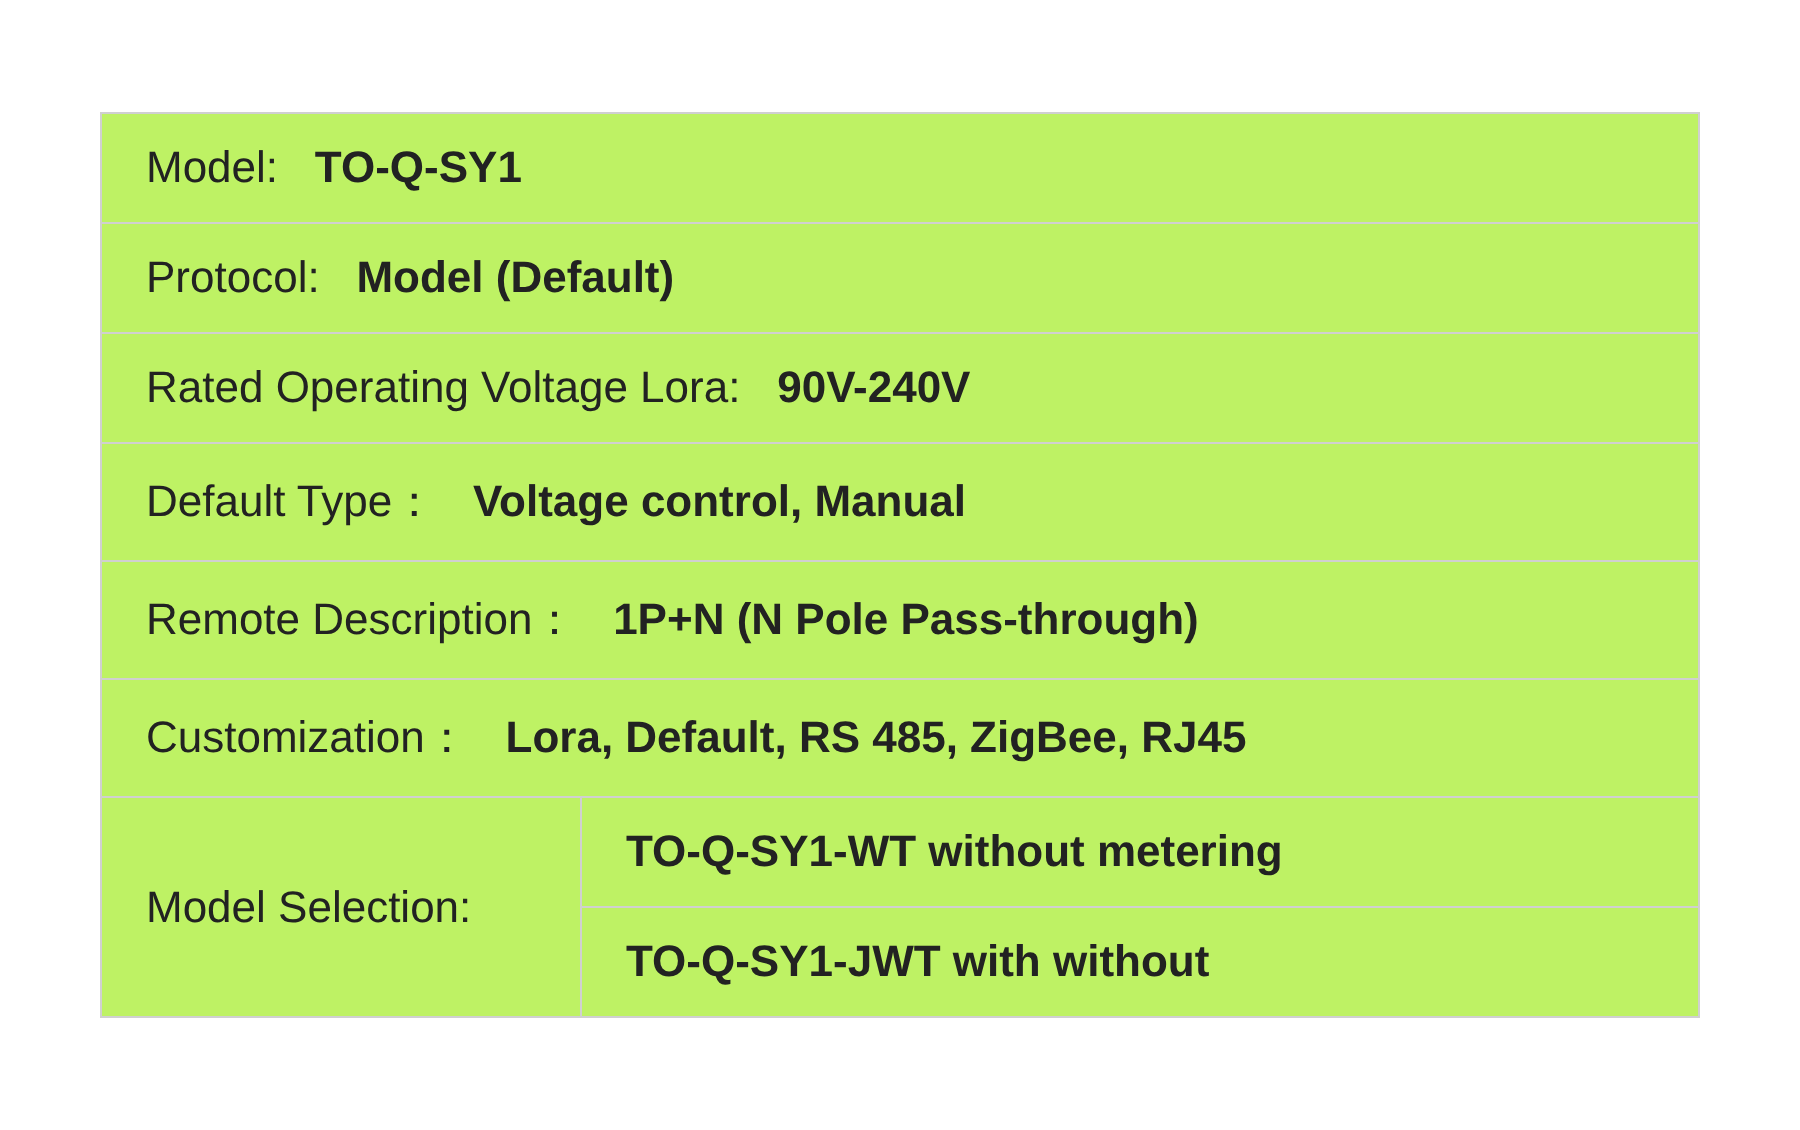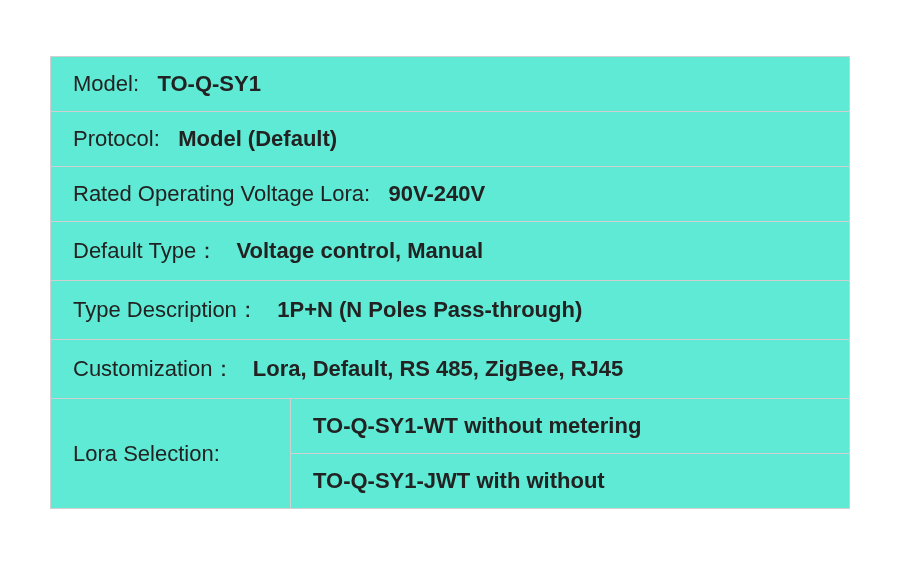--- a/index.html
+++ b/index.html
@@ -12,21 +12,21 @@
       height: 565px;
       background: #ffffff;
       font-family: Arial, Helvetica, sans-serif;
       display: flex;
       align-items: center;
       justify-content: center;
     }
     .spec-table {
       width: 800px;
       border-collapse: collapse;
-      background: #5eead4;
+      background: #bef264;
     }
     .spec-table td {
       border: 1px solid #d0d0d0;
       padding: 14px 22px;
       font-size: 22px;
       color: #222222;
       vertical-align: middle;
     }
     .label {
       font-weight: 400;
@@ -66,35 +66,35 @@
   </tr>
   <tr>
     <td colspan="2">
       <span class="label">Default Type：</span>
       <span>&nbsp;</span>
       <span class="value">Voltage control, Manual</span>
     </td>
   </tr>
   <tr>
     <td colspan="2">
-      <span class="label">Type Description：</span>
+      <span class="label">Remote Description：</span>
       <span>&nbsp;</span>
-      <span class="value">1P+N (N Poles Pass-through)</span>
+      <span class="value">1P+N (N Pole Pass-through)</span>
     </td>
   </tr>
   <tr>
     <td colspan="2">
       <span class="label">Customization：</span>
       <span>&nbsp;</span>
       <span class="value">Lora, Default, RS 485, ZigBee, RJ45</span>
     </td>
   </tr>
   <tr>
     <td rowspan="2" class="model-selection-label">
-      <span class="label">Lora Selection:</span>
+      <span class="label">Model Selection:</span>
     </td>
     <td>
       <span class="value">TO-Q-SY1-WT without metering</span>
     </td>
   </tr>
   <tr>
     <td>
       <span class="value">TO-Q-SY1-JWT with without</span>
     </td>
   </tr>

